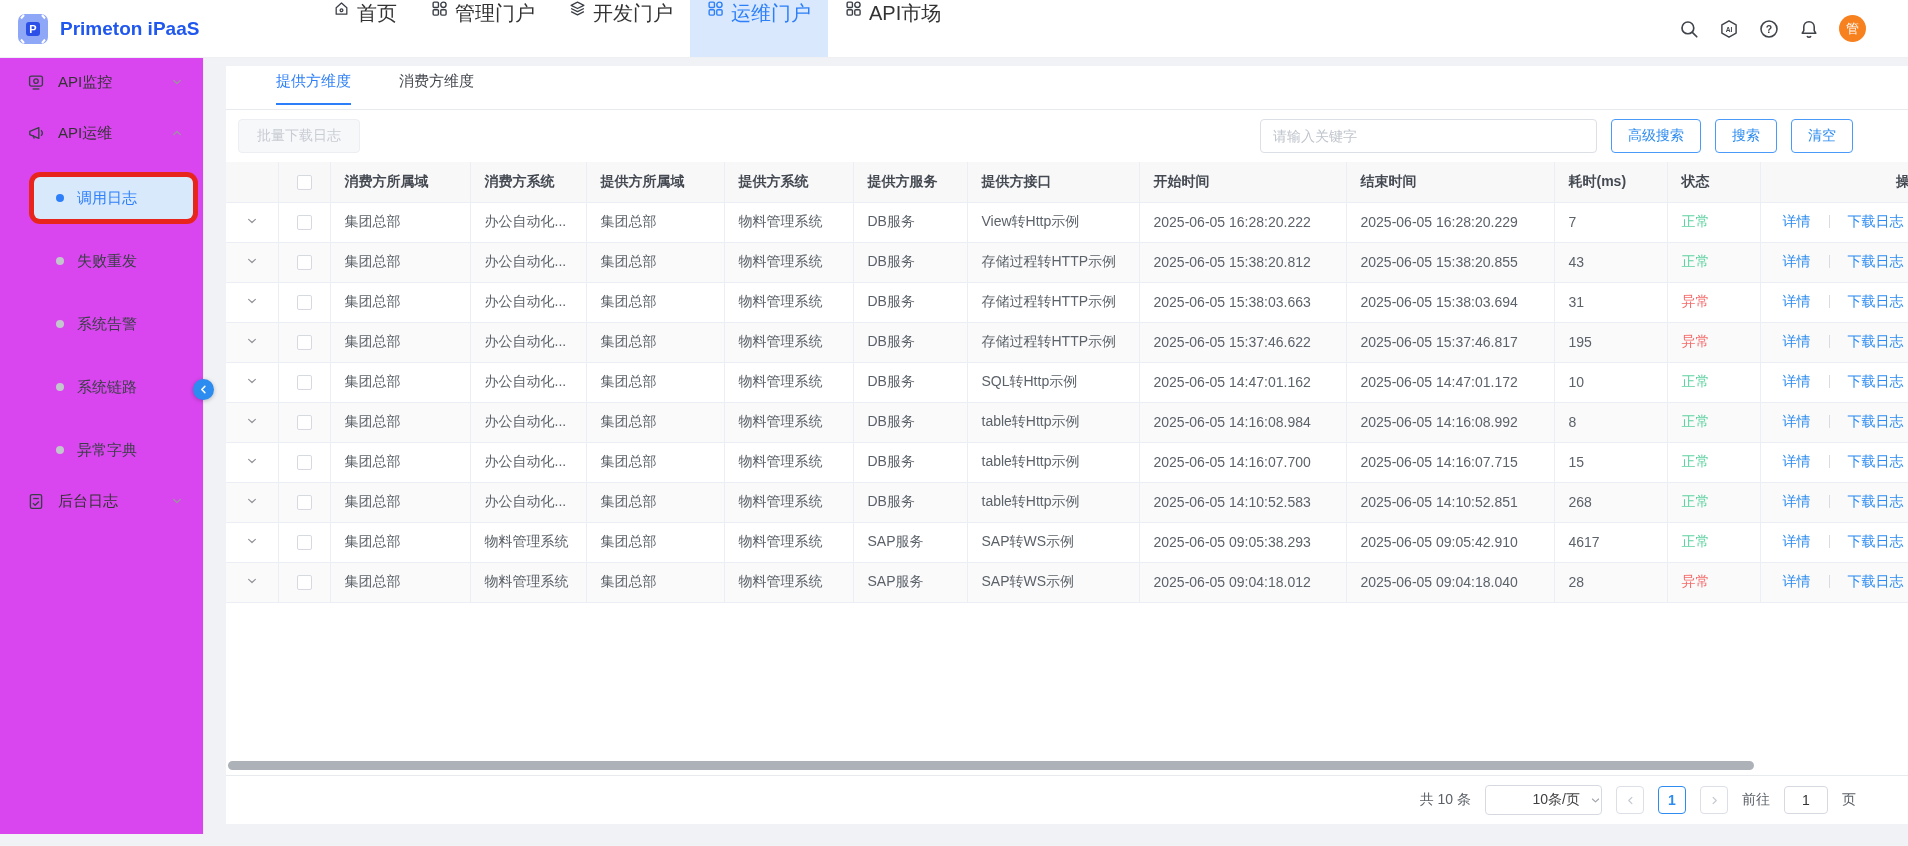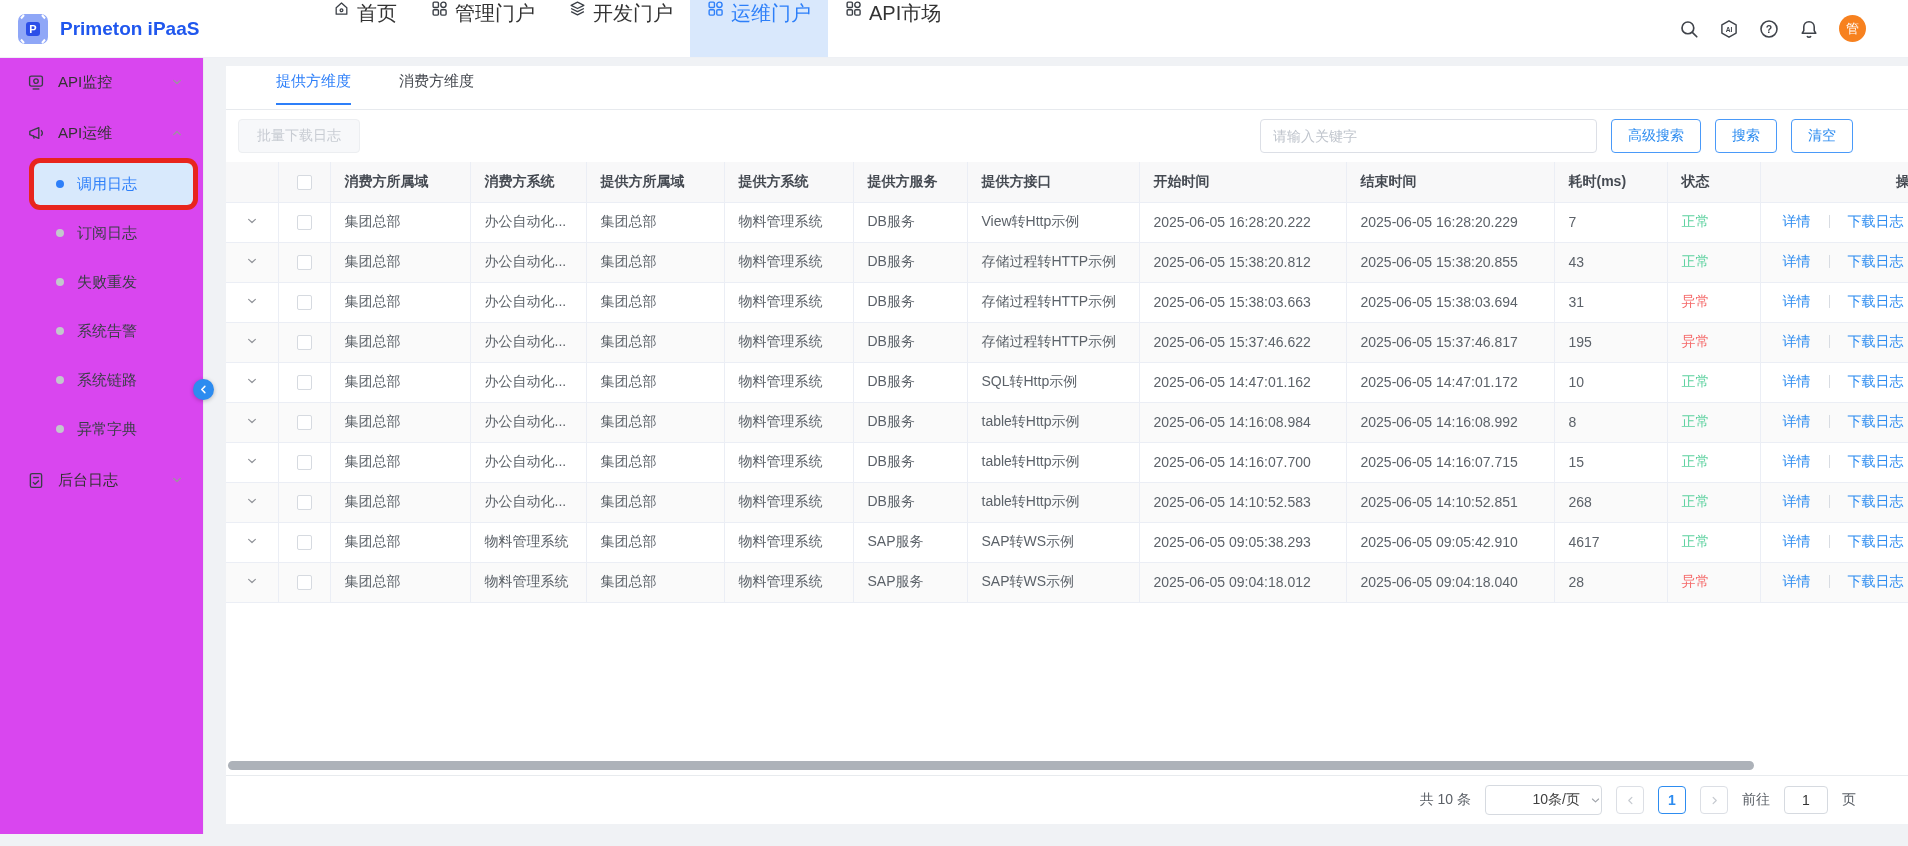--- a/index.html
+++ b/index.html
@@ -21,21 +21,21 @@
   .topbar-right{margin-left:auto;display:flex;align-items:center;gap:20px;padding-right:42px}
   .tb-icon{width:20px;height:20px;color:#3f434a;cursor:pointer}
   .avatar{width:27px;height:27px;border-radius:50%;background:#f7811f;color:#fff;font-size:13px;display:flex;align-items:center;justify-content:center;cursor:pointer}
 
   
   .sidebar{position:absolute;top:46px;left:0;width:204px;height:788px;background:#d946ef;border-right:1px solid #e9ebef;padding-top:8px;z-index:4}
   .side-group{height:46px;margin:5px 0;display:flex;align-items:center;padding:0 20px 0 27px;gap:13px;font-size:15px;color:#333;cursor:pointer}
   .side-group .gicon{width:18px;height:18px;color:#3a3f46}
   .side-group .chev{margin-left:auto;width:12px;height:12px;color:#999}
   .side-sub{list-style:none}
-  .side-sub-item{height:42px;margin:7px 10px 7px 34px;display:flex;align-items:center;gap:13px;padding-left:22px;font-size:15px;color:#3a3f46;border-radius:4px;cursor:pointer}
+  .side-sub-item{height:42px;margin:21px 10px 7px 34px;display:flex;align-items:center;gap:13px;padding-left:22px;font-size:15px;color:#3a3f46;border-radius:4px;cursor:pointer}
   .side-sub-item .dot{width:8px;height:8px;border-radius:50%;background:#c3c7cd;flex:none}
   .side-sub-item.active{background:#d8e9fc;color:#2d7ff9}
   .side-sub-item.active .dot{background:#2d7ff9}
   .side-sub-item.annotated{box-shadow:0 0 0 5px #e8251d;border-radius:6px}
   .collapse-toggle{position:absolute;left:193px;top:379px;width:21px;height:21px;border-radius:50%;background:#2d8cf0;color:#fff;display:flex;align-items:center;justify-content:center;z-index:6;cursor:pointer;box-shadow:0 1px 4px rgba(0,0,0,.25)}
   .collapse-toggle .icon{width:11px;height:11px}
 
   
   .card{position:absolute;left:226px;top:66px;width:1682px;height:758px;background:#fff;overflow:hidden}
   .tabs{height:44px;display:flex;align-items:center;padding-left:50px;gap:48px;border-bottom:1px solid #e7eaee}
@@ -205,24 +205,20 @@
         <span class="icon chev">
           <svg viewBox="0 0 16 16" fill="none" stroke="currentColor" stroke-width="1.6" stroke-linecap="round" stroke-linejoin="round">
             <path d="M3.5 10.2 8 6l4.5 4.2"></path>
           </svg>
         </span>
       </div>
       <ul class="side-sub">
         <li class="side-sub-item active annotated">
           <span class="dot"></span>
           <span>调用日志</span>
-        </li>
-        <li class="side-sub-item">
-          <span class="dot"></span>
-          <span>订阅日志</span>
         </li>
         <li class="side-sub-item">
           <span class="dot"></span>
           <span>失败重发</span>
         </li>
         <li class="side-sub-item">
           <span class="dot"></span>
           <span>系统告警</span>
         </li>
         <li class="side-sub-item">

